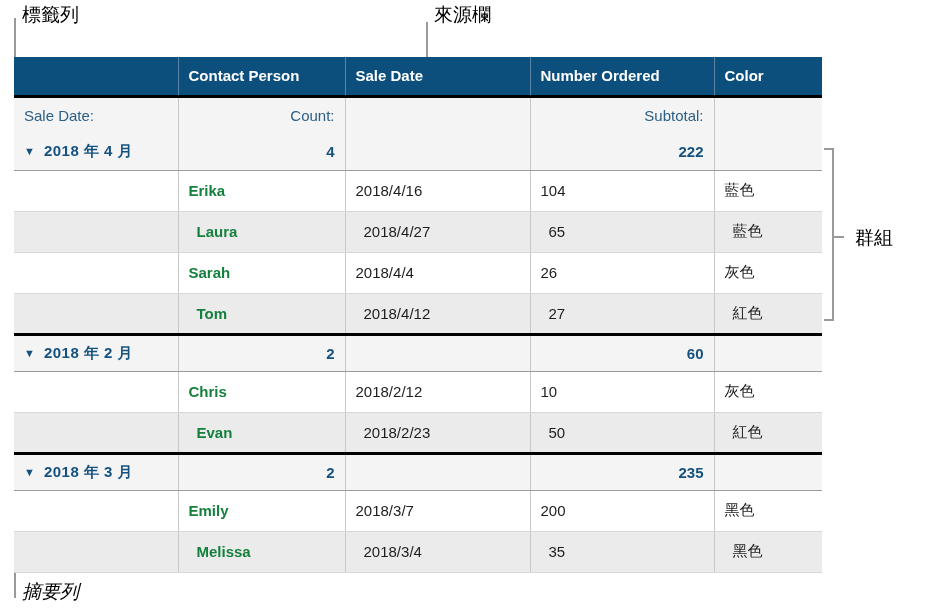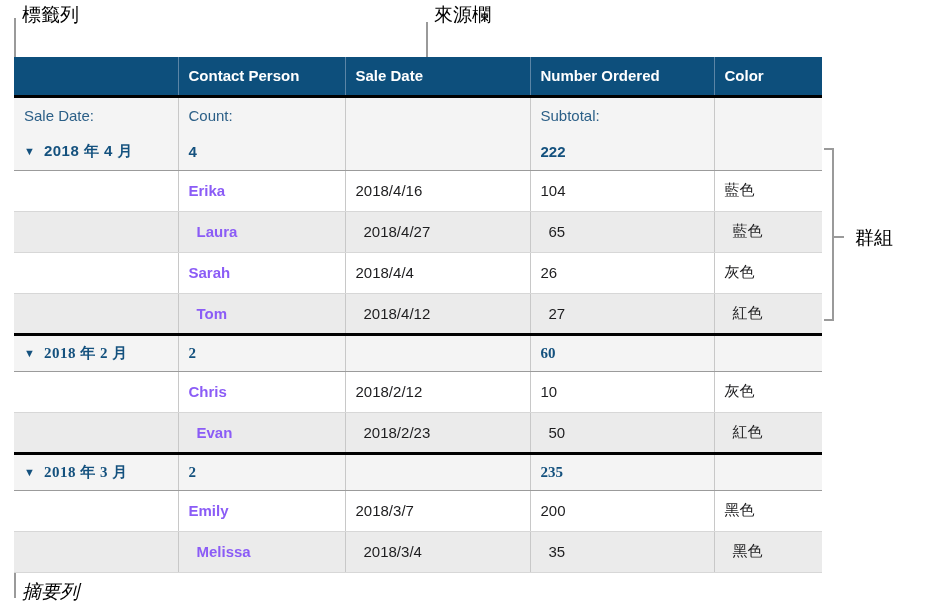--- a/index.html
+++ b/index.html
@@ -76,30 +76,30 @@
     font-size: 15px;
   }
   tr.group-head td {
     background: #f4f4f4;
     color: #14517e;
     font-weight: bold;
     border-bottom: 1px solid #9b9b9b;
     height: 37px;
   }
   tr.group-head.thick-top td,
-  tr.summary-legend.thick-top td { border-top: 3px solid #000000; font-family: Liberation Serif, serif; }
+  tr.summary-legend.thick-top td { border-top: 3px solid #000000; }
 
   
   tr.data td { background: #ffffff; }
   tr.data.alt td { background: #ebebeb; padding-left: 18px; }
-  tr.data td.name { color: #8b5cf6; font-weight: bold; }
+  tr.data td.name { color: #15803d; font-weight: bold; }
   tr.data td.num, tr.data td.date { text-align: left; }
   tr.data td.color { color: #1d1d1f; }
 
-  td.right { }
+  td.right { text-align: right; }
   .disclosure {
     display: inline-block;
     margin-right: 9px;
     font-size: 11px;
     color: #14517e;
     transform: translateY(-1px);
   }
   .grouplabel { letter-spacing: 0.5px; }
 </style>
 </head>

